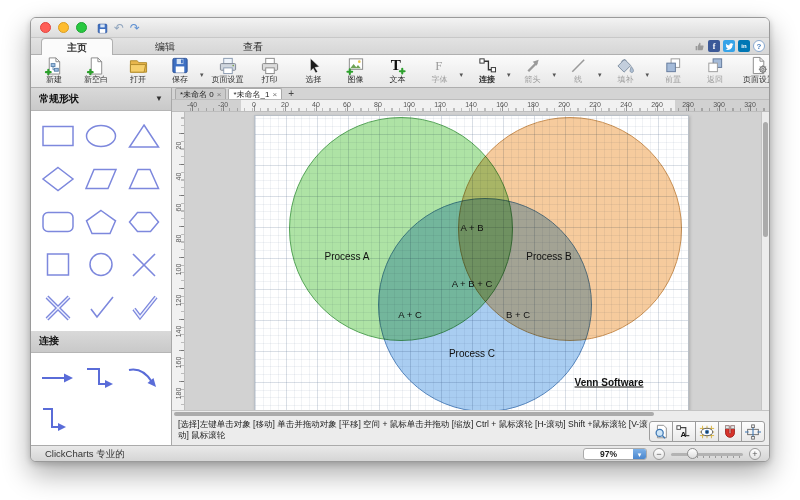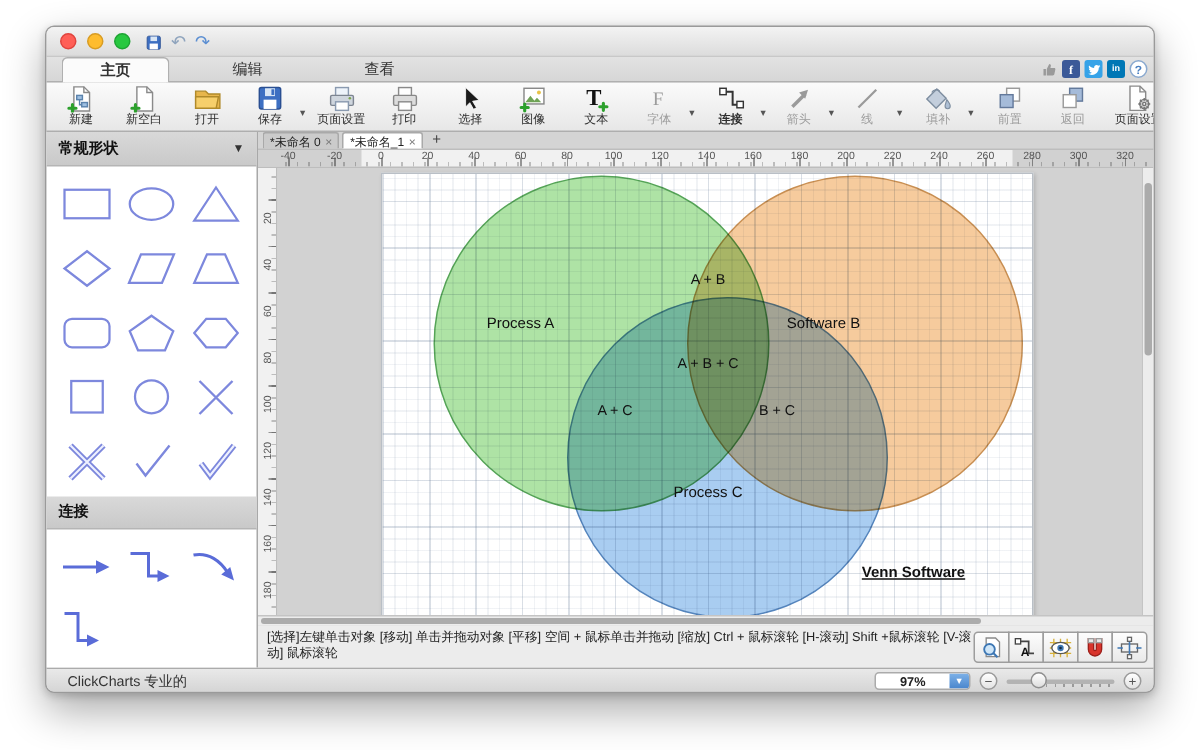--- a/index.html
+++ b/index.html
@@ -83,21 +83,21 @@
     background-image:
       repeating-linear-gradient(0deg, rgba(96,118,148,.16) 0 1px, transparent 1px 31px),
       repeating-linear-gradient(90deg, rgba(96,118,148,.16) 0 1px, transparent 1px 31px),
       repeating-linear-gradient(0deg, rgba(96,118,148,.09) 0 1px, transparent 1px 7.75px),
       repeating-linear-gradient(90deg, rgba(96,118,148,.09) 0 1px, transparent 1px 7.75px);
     box-shadow:1px 1px 3px rgba(0,0,0,.18); }
   .vcirc { position:absolute; border-radius:50%; mix-blend-mode:multiply; }
   .circA { left:104px; top:5px; width:224px; height:224px; background:#aee3a5; border:1.5px solid #55a457; }
   .circB { left:273px; top:5px; width:224px; height:224px; background:#f6cb9d; border:1.5px solid #c98f52; }
   .circC { left:193px; top:86px; width:214px; height:214px; background:#a9cdf1; border:1.5px solid #5585bd; }
-  .vlab { position:absolute; transform:translate(-50%,-50%); font-size:10px; color:#111; white-space:nowrap; }
+  .vlab { position:absolute; transform:translate(-50%,-50%); font-size:10px; color:#111; white-space:nowrap;margin-top:40px; }
   .vlab.small { font-size:9.5px; }
   .vcaption { position:absolute; transform:translate(-50%,-50%); font-size:10px; font-weight:bold; text-decoration:underline; color:#111; white-space:nowrap; }
 
   .vscroll { width:8px; background:#ececec; border-left:1px solid #c4c4c4; position:relative; }
   .vthumb { position:absolute; left:1px; width:5px; top:10px; height:115px; background:#ababab; border-radius:3px; }
   .hscroll { height:7px; background:#ececec; border-top:1px solid #c4c4c4; position:relative; }
   .hthumb { position:absolute; top:1px; height:4px; left:2px; width:480px; background:#ababab; border-radius:2px; }
 
   .statusrow { height:28px; background:#ececec; display:flex; align-items:flex-start; padding:2px 4px 0 6px; }
   .hint { width:470px; font-size:8.5px; line-height:11px; color:#222; }
@@ -542,22 +542,22 @@
               </div>
             </div>
         </div>
 
         <div class="viewport">
           <div class="page"></div>
           <div class="vcirc circA"></div>
           <div class="vcirc circB"></div>
           <div class="vcirc circC"></div>
           <span class="vlab" style="left:162px;top:104px;">Process A</span>
-          <span class="vlab" style="left:364px;top:104px;">Software B</span>
-          <span class="vlab" style="left:287px;top:217px;">Process C</span>
+          <span class="vlab" style="left:364px;top:104px;">Process B</span>
+          <span class="vlab" style="left:287px;top:201px;">Process C</span>
           <span class="vlab small" style="left:287px;top:75px;">A + B</span>
           <span class="vlab small" style="left:287px;top:131px;">A + B + C</span>
           <span class="vlab small" style="left:225px;top:162px;">A + C</span>
           <span class="vlab small" style="left:333px;top:162px;">B + C</span>
           <span class="vcaption" style="left:424px;top:270px;">Venn Software</span>
         </div>
 
         <div class="vscroll">
           <div class="vthumb"></div>
         </div>

